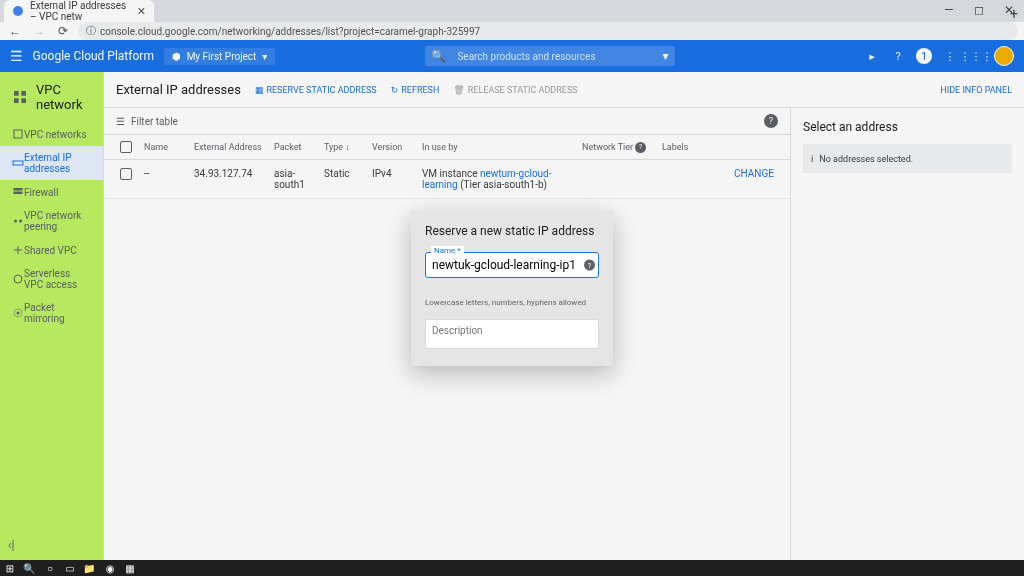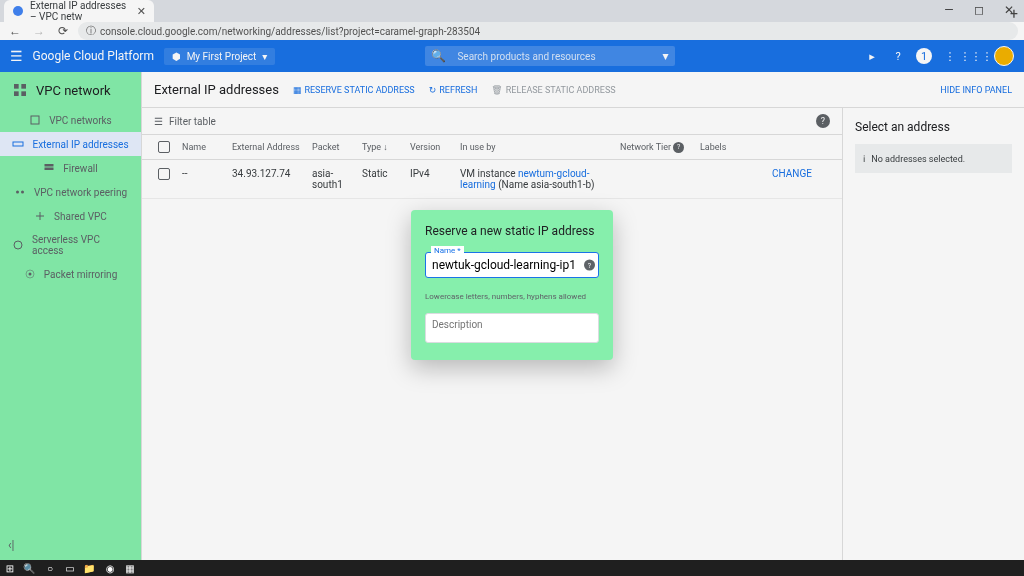--- a/index.html
+++ b/index.html
@@ -25,24 +25,24 @@
 .gcp-header .search-area { margin-left: 140px; display: flex; align-items: center; background: rgba(255,255,255,.18); height: 20px; border-radius: 2px; }
 .gcp-header .search-btn { width: 26px; display: flex; align-items: center; justify-content: center; }
 .gcp-header .search-input { background: transparent; border: none; color: #fff; font-size: 10px; width: 200px; padding: 0 6px; }
 .gcp-header .search-input::placeholder { color: rgba(255,255,255,.8); }
 .gcp-header .search-dd { width: 20px; display: flex; align-items: center; justify-content: center; margin-left: 4px; }
 .gcp-header .right-icons { margin-left: auto; display: flex; gap: 10px; align-items: center; }
 .gcp-header .ri { width: 16px; height: 16px; display: flex; align-items: center; justify-content: center; border-radius: 50%; font-size: 11px; }
 .gcp-header .avatar { width: 20px; height: 20px; border-radius: 50%; background: #f4b400; border: 1px solid #fff; }
 
 .main-layout { display: flex; height: calc(576px - 40px - 32px - 16px); }
-.left-sidebar { width: 142px; background: #86efac; border-right: 1px solid #e0e0e0; display: flex; flex-direction: column; }
+.left-sidebar { width: 142px; background: #bef264; border-right: 1px solid #e0e0e0; display: flex; flex-direction: column; }
 .ls-header { display: flex; align-items: center; gap: 8px; padding: 10px 12px; font-size: 13px; color: #202124; }
 .ls-header svg { flex-shrink: 0; }
-.ls-item { display: flex; align-items: center; gap: 8px; padding: 6px 12px; font-size: 10px; color: #5f6368; cursor: pointer; justify-content: center; }
+.ls-item { display: flex; align-items: center; padding: 6px 12px; font-size: 10px; color: #5f6368; cursor: pointer; }
 .ls-item svg { flex-shrink: 0; }
 .ls-item.active { color: #1a73e8; background: #e8f0fe; border-left: 0; }
 .ls-collapse { margin-top: auto; padding: 8px; color: #5f6368; font-size: 12px; }
 
 .content { flex: 1; display: flex; flex-direction: column; }
 .content-header { height: 36px; display: flex; align-items: center; padding: 0 12px; border-bottom: 1px solid #e0e0e0; gap: 14px; }
 .content-header .title { font-size: 13px; color: #202124; }
 .content-header .action { font-size: 9px; color: #1a73e8; display: flex; align-items: center; gap: 3px; text-transform: uppercase; }
 .content-header .action.disabled { color: #9aa0a6; }
 .content-header .hide-panel { margin-left: auto; font-size: 9px; color: #1a73e8; }
@@ -61,29 +61,29 @@
 .col-version { width: 50px; }
 .col-inuse { width: 160px; }
 .col-tier { width: 80px; display: flex; align-items: center; gap: 2px; }
 .col-labels { width: 70px; }
 .col-change { width: 50px; text-align: right; }
 .trow { display: flex; padding: 6px 12px; font-size: 10px; color: #3c4043; border-bottom: 1px solid #f0f0f0; align-items: flex-start; }
 .trow .link { color: #1a73e8; }
 .checkbox { width: 12px; height: 12px; border: 1.5px solid #5f6368; border-radius: 2px; }
 .q-icon { width: 11px; height: 11px; border-radius: 50%; background: #5f6368; color: #fff; display: inline-flex; align-items: center; justify-content: center; font-size: 7px; }
 
-.info-panel { width: 182px; border-left: 1px solid #e0e0e0; padding: 12px; }
+.info-panel { width: 234px; border-left: 1px solid #e0e0e0; padding: 12px; }
 .info-panel .ip-title { font-size: 12px; color: #202124; margin-bottom: 10px; }
 .info-panel .ip-help { font-size: 9px; color: #5f6368; margin-bottom: 10px; line-height: 1.4; }
 .info-panel .ip-empty { background: #f1f3f4; padding: 8px; font-size: 9px; color: #3c4043; display: flex; align-items: center; gap: 6px; }
 
 .modal-backdrop { position: absolute; inset: 0; background: rgba(0,0,0,.04); display: flex; align-items: flex-start; justify-content: center; padding-top: 210px; }
-.modal { width: 202px; background: #86efac; border-radius: 4px; box-shadow: 0 8px 24px rgba(0,0,0,.25); padding: 14px; }
+.modal { width: 202px; background: #e5e5e5; border-radius: 4px; box-shadow: 0 8px 24px rgba(0,0,0,.25); padding: 14px; }
 .modal .m-title { font-size: 12px; color: #202124; margin-bottom: 14px; }
-.modal .field { position: relative; margin-bottom: 14px; }
+.modal .field { position: relative; margin-bottom: 20px; }
 .modal .field-label { position: absolute; top: -6px; left: 6px; background: #fff; padding: 0 3px; font-size: 8px; color: #1a73e8; }
 .modal .field-input { width: 100%; border: 1px solid #1a73e8; border-radius: 3px; padding: 5px 20px 5px 6px; font-size: 12px; outline: none; }
 .modal .field-q { position: absolute; right: 4px; top: 50%; transform: translateY(-50%); }
 .modal .helper { font-size: 8px; color: #5f6368; margin-bottom: 12px; }
 .modal .desc-field { width: 100%; border: 1px solid #dadce0; border-radius: 3px; padding: 5px 6px 12px; font-size: 10px; color: #9aa0a6; resize: none; height: 30px; }
 .modal .actions { display: flex; justify-content: flex-end; gap: 12px; margin-top: 24px; }
 .modal .btn { font-size: 9px; color: #1a73e8; text-transform: uppercase; cursor: pointer; padding: 4px 6px; }
 .modal .btn.primary { background: #e8f0fe; border-radius: 2px; position: relative; }
 .cursor { position: absolute; right: -2px; bottom: -6px; font-size: 12px; }
 
@@ -110,21 +110,21 @@
       <span class="close">✕</span>
     </div>
     <div class="new-tab">+</div>
   </div>
   <div class="addr-row">
     <div class="nav-btn">←</div>
     <div class="nav-btn disabled">→</div>
     <div class="nav-btn">⟳</div>
     <div class="addr-bar">
       <span>ⓘ</span>
-      <span>console.cloud.google.com/networking/addresses/list?project=caramel-graph-283504</span>
+      <span>console.cloud.google.com/networking/addresses/list?project=caramel-graph-325997</span>
     </div>
   </div>
 </div>
 
 <div class="gcp-header">
   <div class="menu-btn">☰</div>
   <div class="product-name">Google Cloud Platform</div>
   <div class="project-chip">
     <span>⬢</span>
     <span>My First Project</span>
@@ -250,21 +250,21 @@
         </div>
         <div class="trow">
           <div class="td col-check">
               <div class="checkbox"></div>
             </div>
           <div class="td col-name">--</div>
           <div class="td col-ext">34.93.127.74</div>
           <div class="td col-region">asia-south1</div>
           <div class="td col-type">Static</div>
           <div class="td col-version">IPv4</div>
-          <div class="td col-inuse"><span>VM instance </span><span class="link">newtum-gcloud-learning</span><span> (Name asia-south1-b)</span></div>
+          <div class="td col-inuse"><span>VM instance </span><span class="link">newtum-gcloud-learning</span><span> (Tier asia-south1-b)</span></div>
           <div class="td col-tier"></div>
           <div class="td col-labels"></div>
           <div class="td col-change"><span class="link">CHANGE</span></div>
         </div>
       </div>
       <div class="info-panel">
         <div class="ip-title">Select an address</div>
         <div class="ip-empty">
           <span>ℹ</span>
           <span>No addresses selected.</span>

